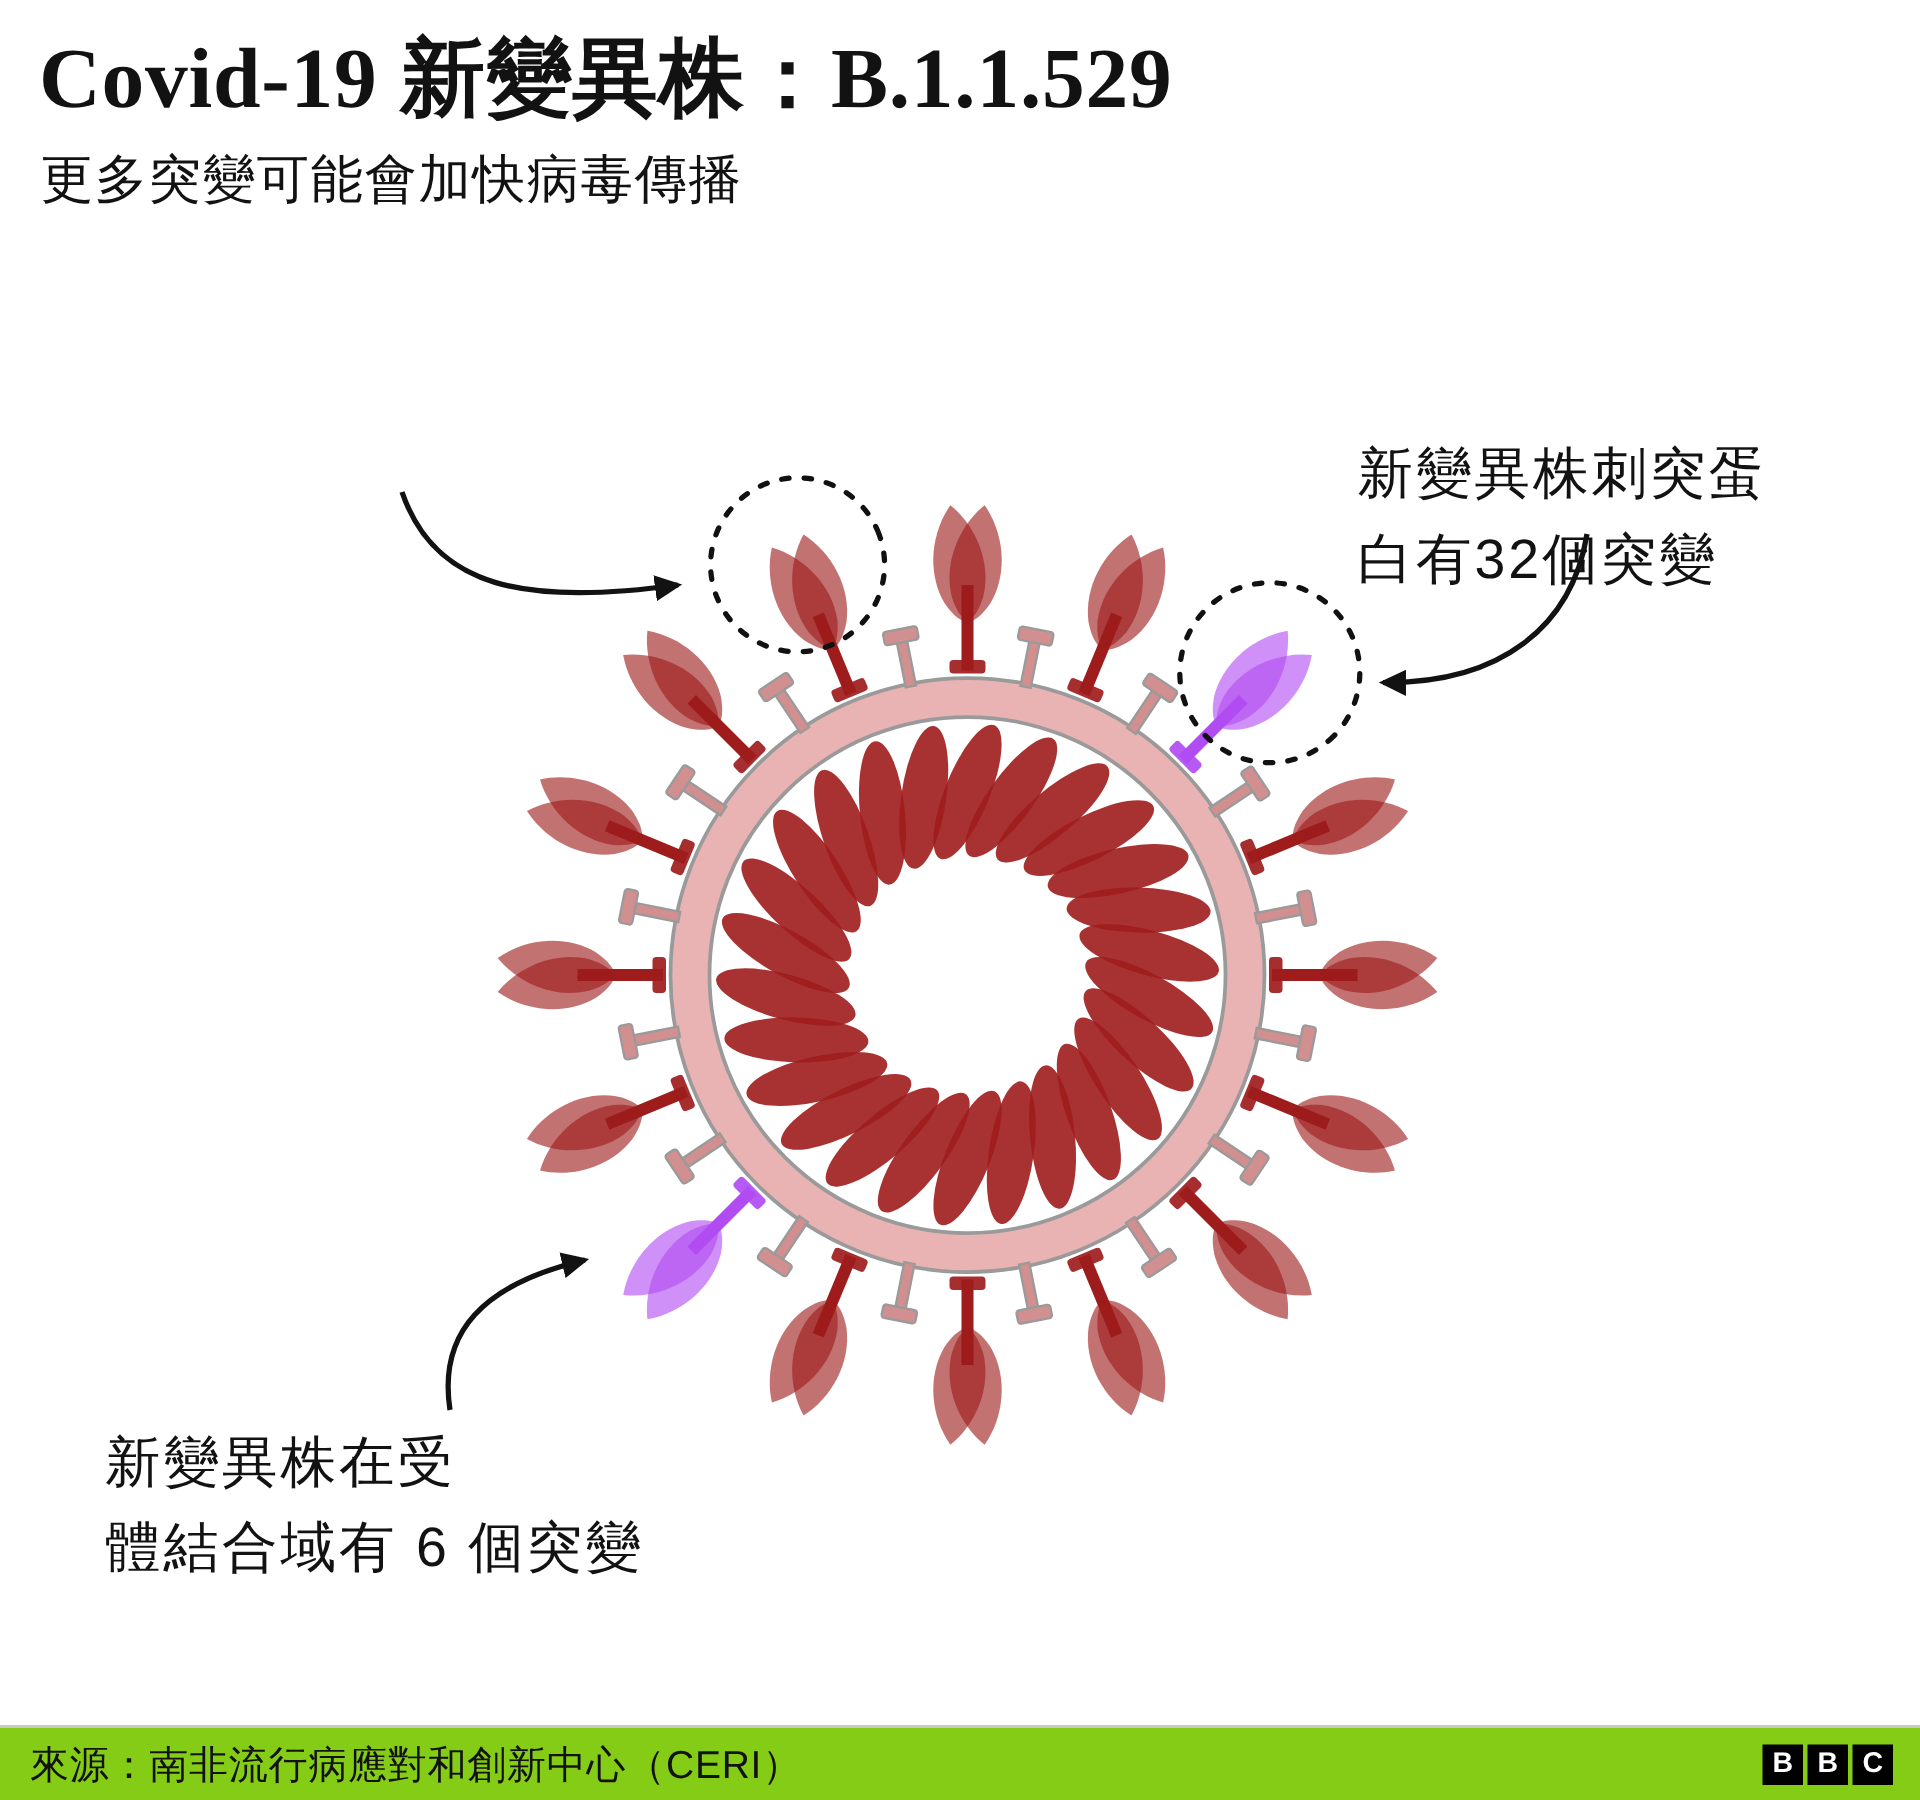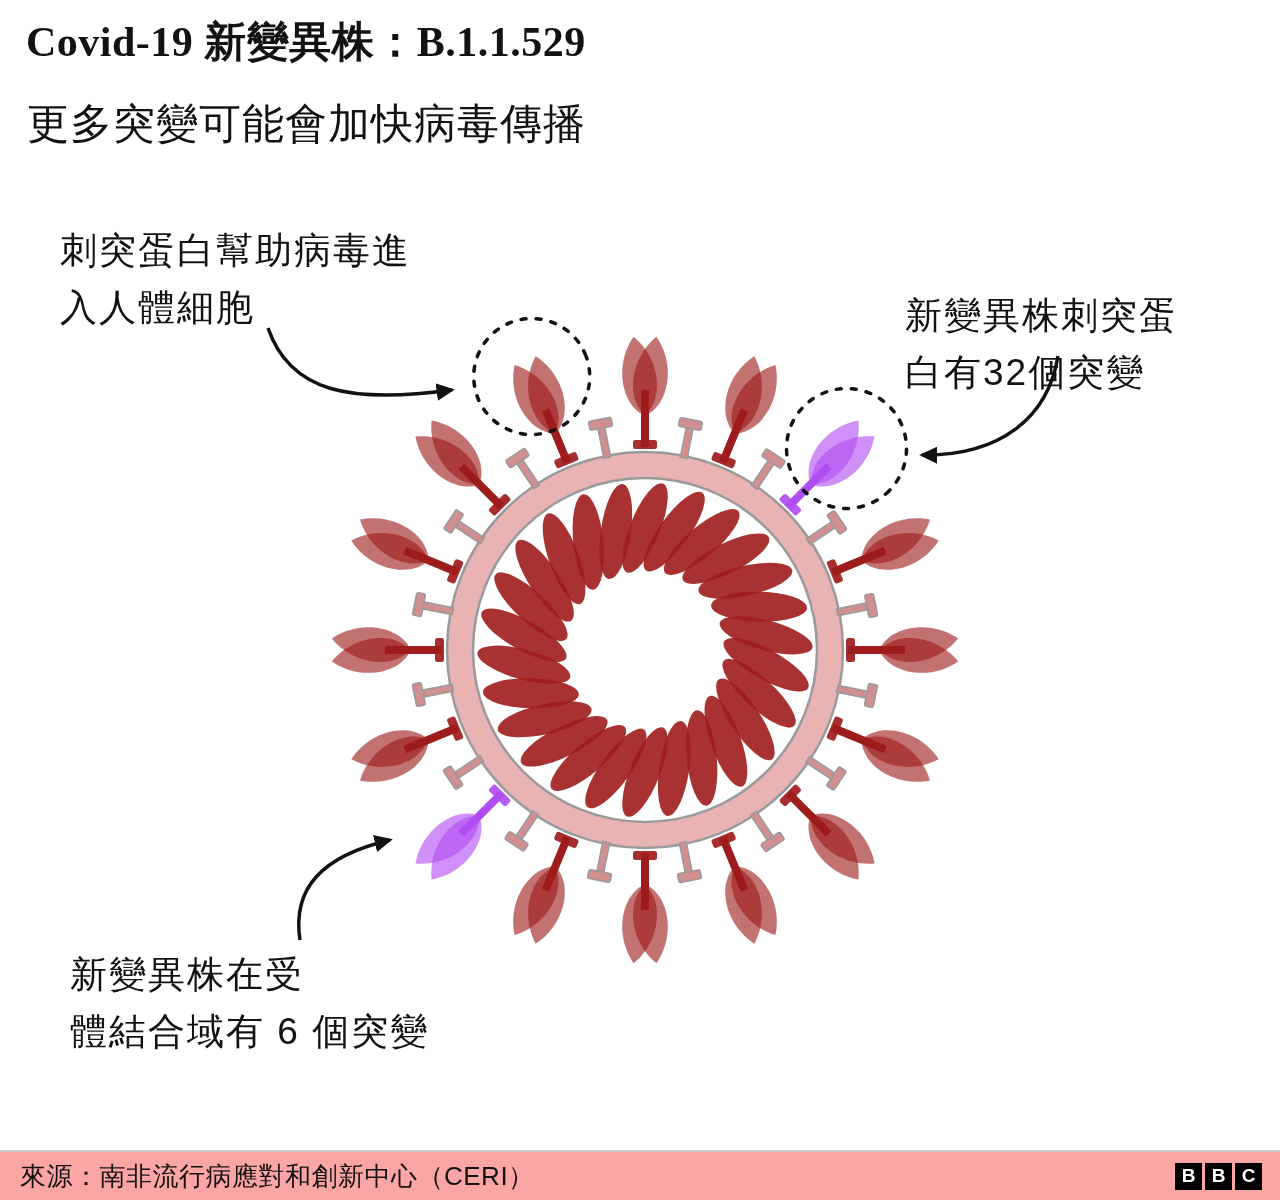--- a/index.html
+++ b/index.html
@@ -4,39 +4,39 @@
 <style>
   :root{
     --spike-red:#9e1c1c; --mutant-purple:#b14cf2; --membrane-pink:#e9b3b3;
     --membrane-edge:#9a9a9a; --peg-pink:#d18f8f; --ink:#121212; --divider:#c8c8c8;
   }
   *{margin:0;padding:0;box-sizing:border-box;}
   body{background:#ffffff;font-family:"Liberation Sans",sans-serif;}
   .canvas{position:relative;width:1280px;height:1200px;background:#ffffff;overflow:hidden;}
   .title{
     position:absolute;left:26px;top:14px;
-    font-family:"Liberation Serif",serif;font-weight:700;font-size:42px;color:var(--ink);
+    font-family:"Liberation Serif",serif;font-weight:700;font-size:57px;color:var(--ink);
     letter-spacing:0.5px;
   }
   .subtitle{
     position:absolute;left:27px;top:96px;
-    font-size:42px;color:var(--ink);letter-spacing:1px;
+    font-size:35px;color:var(--ink);letter-spacing:1px;
   }
   .illustration{position:absolute;left:0;top:0;width:1280px;height:1200px;}
   .ann{
     position:absolute;font-size:37px;line-height:1.55;color:var(--ink);letter-spacing:2px;
   }
   .ann-spike{left:60px;top:222px;}
   .ann-mutant{left:905px;top:246px;margin-top:41px;}
   .ann-receptor{left:70px;top:946px;}
   .footer{
     position:absolute;left:0;right:0;bottom:0;height:50px;
     border-top:2px solid var(--divider);
     display:flex;align-items:center;justify-content:space-between;
-    padding:0 18px 0 20px;background:#fca5a5;
+    padding:0 18px 0 20px;background:#84cc16;
   }
   .source{font-size:26px;color:var(--ink);letter-spacing:0.5px;}
   .bbc{display:flex;gap:3px;}
   .bbc .blk{
     width:27px;height:27px;background:#000;color:#fff;
     display:flex;align-items:center;justify-content:center;
     font-weight:700;font-size:19px;font-family:"Liberation Sans",sans-serif;
   }
 </style>
 </head>
@@ -141,24 +141,20 @@
     </g>
     <g transform="rotate(45 645 650)">
       <circle cx="645" cy="365" r="60" fill="none" stroke="#111" stroke-width="3.5" stroke-dasharray="5 10" stroke-linecap="round"></circle>
     </g>
 
     <path d="M 268 328 C 290 392 350 404 452 390" fill="none" style="stroke:var(--ink)" stroke-width="3.5" marker-end="url(#arrowhead)"></path>
     <path d="M 1058 356 C 1048 418 1000 456 922 455" fill="none" style="stroke:var(--ink)" stroke-width="3.5" marker-end="url(#arrowhead)"></path>
     <path d="M 300 940 C 292 888 322 856 390 840" fill="none" style="stroke:var(--ink)" stroke-width="3.5" marker-end="url(#arrowhead)"></path>
   </svg>
 
-  <div class="ann ann-spike">
-    <div>刺突蛋白幫助病毒進</div>
-    <div>入人體細胞</div>
-  </div>
 
   <div class="ann ann-mutant">
     <div>新變異株刺突蛋</div>
     <div>白有32個突變</div>
   </div>
 
   <div class="ann ann-receptor">
     <div>新變異株在受</div>
     <div>體結合域有 6 個突變</div>
   </div>

